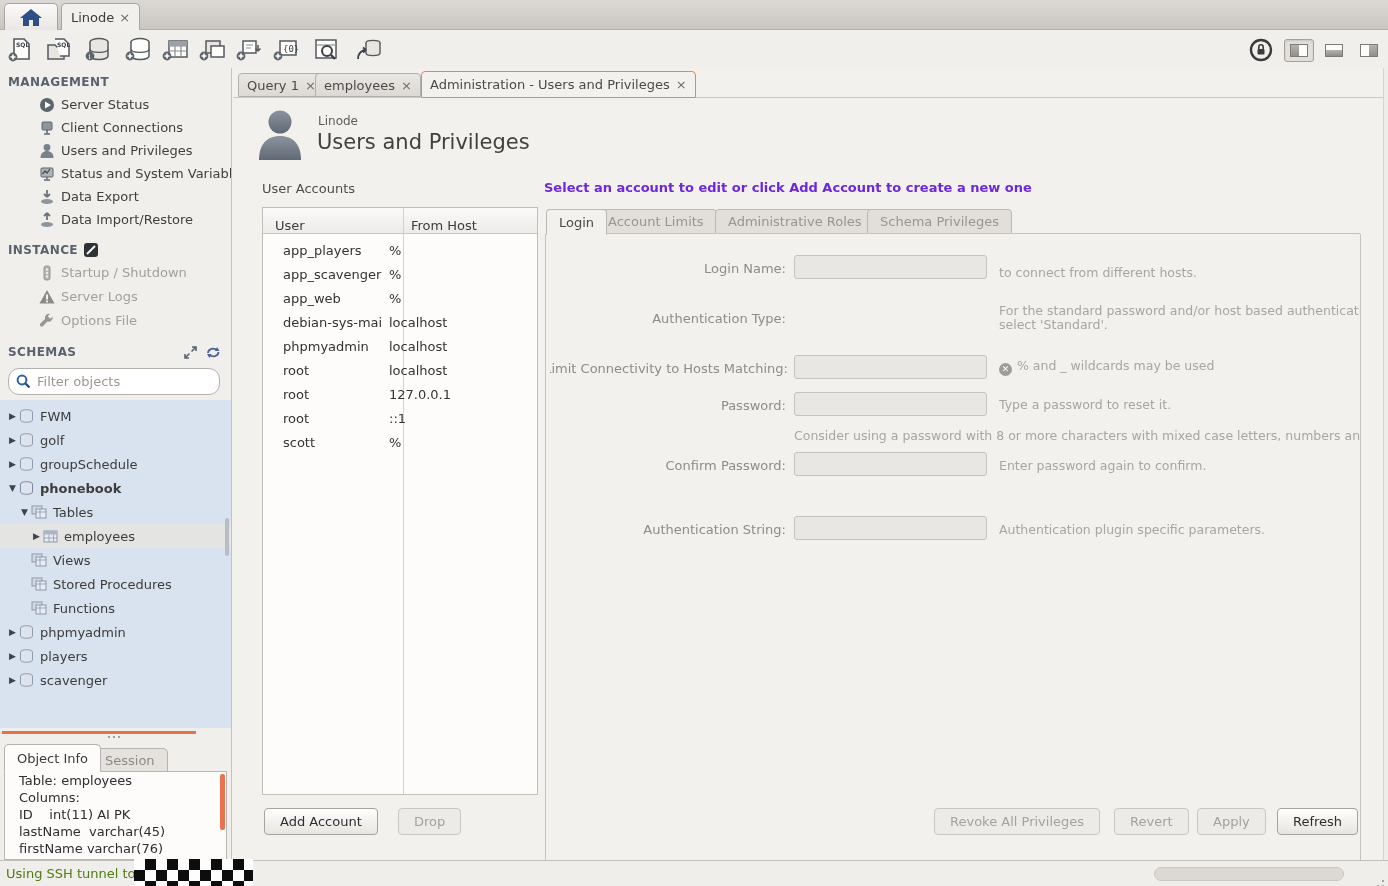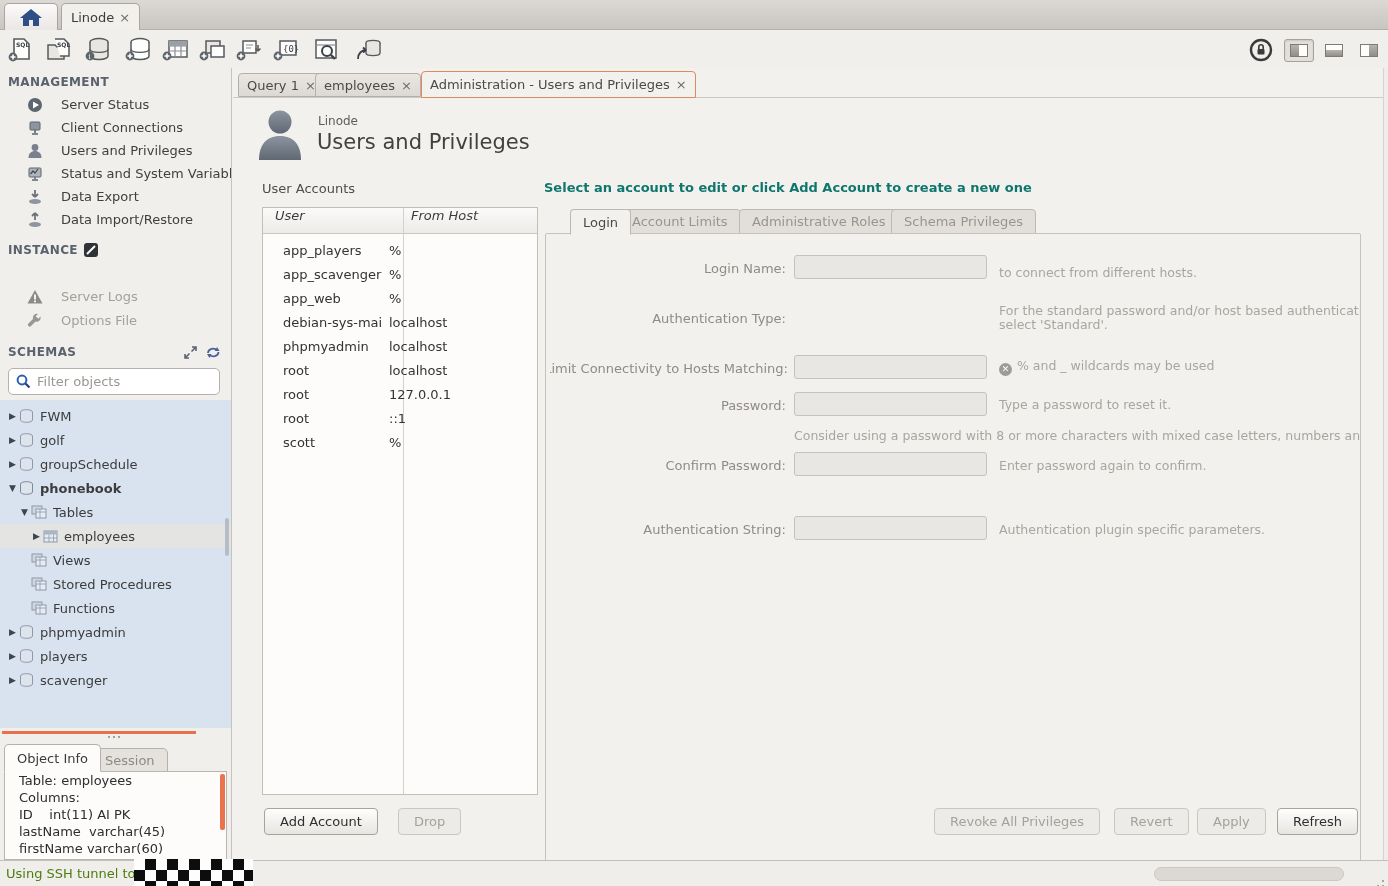--- a/index.html
+++ b/index.html
@@ -22,23 +22,23 @@
   
   .toolbar { position:absolute; top:30px; left:0; right:0; height:38px; background:#f1efec; }
   .tool { position:absolute; top:6px; width:30px; height:27px; display:flex; align-items:center; justify-content:center; }
   .toggle { position:absolute; top:9px; width:30px; height:23px; display:flex; align-items:center; justify-content:center; border-radius:3px; }
   .toggle.pressed { border:1px solid #a5a19d; background:#e3e0dc; box-shadow:inset 0 1px 2px rgba(0,0,0,.12); }
   .panelglyph { width:18px; height:13px; border:1px solid #7e7a76; background:#fdfdfc; position:relative; }
   .panelglyph i { position:absolute; background:linear-gradient(#b7b3af,#918d89); }
   
   .sidebar { position:absolute; top:68px; left:0; width:232px; bottom:26px; background:#f1efec; border-right:1px solid #c6c2be; }
   .sechead { position:absolute; left:8px; font-size:12px; font-weight:bold; color:#59626d; letter-spacing:.4px; display:flex; align-items:center; gap:6px; }
-  .sitem { position:absolute; left:0; width:231px; height:23px; display:flex; align-items:center; padding-left:27px; gap:12px; color:#3f3f3f; white-space:nowrap; overflow:hidden; }
+  .sitem { position:absolute; left:0; width:231px; height:23px; display:flex; align-items:center; padding-left:39px; gap:0; color:#3f3f3f; white-space:nowrap; overflow:hidden; }
   .sitem.dis { color:#a3a09b; }
-  .filterbox { position:absolute; left:8px; top:300px; width:212px; height:27px; background:#fff; border:1px solid #b5b1ad; border-radius:5px; display:flex; align-items:center; padding:0 7px; gap:6px; }
+  .filterbox { position:absolute; left:8px; top:300px; width:212px; height:27px; background:#fff; border:1px solid #b5b1ad; border-radius:11px; display:flex; align-items:center; padding:0 7px; gap:6px; }
   .filterbox input { border:none; outline:none; flex:1; font:13px "DejaVu Sans",sans-serif; color:#444; background:transparent; }
   .filterbox input::placeholder { color:#9b9793; }
   .treearea { position:absolute; left:0; top:332px; width:231px; height:328px; background:#d9e2ef; }
   .trow { position:absolute; left:0; width:231px; height:24px; display:flex; align-items:center; white-space:nowrap; }
   .trow.sel { background:#e4e4e2; }
   .arr { display:inline-block; width:13px; font-size:9px; color:#3d444d; text-align:center; flex:none; }
   .ticn { flex:none; margin-right:6px; }
   .splitter { position:absolute; left:2px; top:663px; width:194px; height:3px; background:#e8714c; }
   .gripdots { position:absolute; left:108px; top:668px; width:2px; height:2px; background:#a5a19d; box-shadow:5px 0 #a5a19d, 10px 0 #a5a19d; }
   .infotab { position:absolute; height:28px; display:flex; align-items:center; justify-content:center; border:1px solid #b5b1ad; border-radius:5px 5px 0 0; padding:0 12px; }
@@ -51,29 +51,29 @@
   
   .main { position:absolute; left:233px; top:68px; right:0; bottom:26px; background:#f3f1ee; }
   .doctab { position:absolute; top:5px; height:24px; display:flex; align-items:center; justify-content:center; gap:6px;
     background:linear-gradient(#eae7e3,#dcd8d4); border:1px solid #b3afab; border-radius:4px 4px 0 0; color:#4a4a4a; padding:0 8px; }
   .doctab.active { top:3px; height:27px; background:#f3f1ee; border:1px solid #de8a5f; z-index:2; }
   .doctabline { position:absolute; left:0; right:0; top:29px; height:1px; background:#ccc8c4; }
   .eyebrow { position:absolute; left:85px; top:46px; font-size:12px; color:#5c5c5c; }
   .pagetitle { position:absolute; left:84px; top:62px; font-size:21px; color:#414141; }
   .seclabel { position:absolute; font-size:13px; color:#4d4d4d; }
   .acctpanel { position:absolute; left:29px; top:139px; width:276px; height:588px; background:#fdfcfb; border:1px solid #c2beba; }
-  .accthead { position:absolute; left:0; right:0; top:0; height:26px; background:linear-gradient(#fbfaf9,#edebe8); border-bottom:1px solid #c9c5c1; display:flex; align-items:flex-start;font-style:italic; }
+  .accthead { position:absolute; left:0; right:0; top:0; height:26px; background:linear-gradient(#fbfaf9,#edebe8); border-bottom:1px solid #c9c5c1; display:flex; align-items:flex-end; }
   .accthead .c1 { padding-left:12px; width:140px; }
   .acctcoldiv { position:absolute; left:140px; top:0; bottom:0; width:1px; background:#d4d0cc; }
   .acctrow { position:absolute; left:0; width:274px; height:24px; display:flex; align-items:center; color:#333; }
   .acctrow .c1 { padding-left:20px; width:120px; overflow:hidden; white-space:nowrap; }
   .acctrow .c2 { padding-left:6px; }
-  .prompt { position:absolute; left:311px; top:112px; font-weight:bold; color:#0f766e;text-align:center; }
+  .prompt { position:absolute; left:311px; top:112px; font-weight:bold; color:#6d28d9;text-align:center; }
   .edtab { position:absolute; top:141px; height:25px; display:flex; align-items:center; justify-content:center; padding:0 12px;
-    background:#e2dfdb; border:1px solid #bcb8b4; border-radius:4px 4px 0 0; color:#98948f;margin-left:24px; }
+    background:#e2dfdb; border:1px solid #bcb8b4; border-radius:4px 4px 0 0; color:#98948f; }
   .edtab.active { background:#f3f1ee; color:#4a4a4a; border-bottom:1px solid #f3f1ee; z-index:2; height:26px; }
   .formpanel { position:absolute; left:312px; top:165px; width:816px; height:650px; background:#f3f1ee; border:1px solid #c6c2be; border-radius:2px; overflow:hidden; }
   .flabel { position:absolute; color:#8f8b87; text-align:right; white-space:nowrap; }
   .cliplabel { position:absolute; overflow:hidden; height:17px; }
   .cliplabel span { position:absolute; right:0; top:0; white-space:nowrap; color:#8f8b87; }
   .finput { position:absolute; width:193px; height:24px; background:#e9e7e3; border:1px solid #c6c2be; border-radius:3px; font:13px "DejaVu Sans",sans-serif; color:#8a8682; padding:0 6px; }
   .fselect { position:absolute; width:193px; height:26px; background:#e9e7e3; border:1px solid #c6c2be; border-radius:3px; color:#8e8a86; display:flex; align-items:center; padding:0 24px 0 8px; }
   .spin { position:absolute; right:1px; top:1px; bottom:1px; width:17px; border-left:1px solid #c9c5c1; display:flex; flex-direction:column; align-items:center; justify-content:center; gap:3px; }
   .triu { width:0; height:0; border-left:4px solid transparent; border-right:4px solid transparent; border-bottom:4px solid #8e8a86; }
   .trid { width:0; height:0; border-left:4px solid transparent; border-right:4px solid transparent; border-top:4px solid #8e8a86; }
@@ -268,20 +268,29 @@
         <span>Data Import/Restore</span>
     </div>
 
     <div class="sechead" style="top:175px">
       <span>INSTANCE</span>
       <svg width="14" height="14" viewBox="0 0 14 14">
         <rect x="0" y="0" width="14" height="14" rx="3" fill="#2f3337"></rect>
           <path d="M3 11 L11 3" stroke="#fff" stroke-width="2"></path>
       </svg>
     </div>
+    <div class="sitem dis" style="top:193px">
+      <svg width="16" height="16" viewBox="0 0 16 16" class="ticn">
+        <rect x="5" y="1" width="6" height="14" rx="2" fill="#b4b1ad" stroke="#9a9793"></rect>
+          <circle cx="8" cy="4.5" r="1.2" fill="#f0eeeb"></circle>
+          <circle cx="8" cy="8" r="1.2" fill="#f0eeeb"></circle>
+          <circle cx="8" cy="11.5" r="1.2" fill="#f0eeeb"></circle>
+      </svg>
+        <span>Startup / Shutdown</span>
+    </div>
     <div class="sitem dis" style="top:217px">
       <svg width="16" height="16" viewBox="0 0 16 16" class="ticn">
         <polygon points="8,1 15.5,14.5 0.5,14.5" fill="#8d8a86"></polygon>
           <rect x="7.1" y="5.5" width="1.8" height="5" fill="#fff"></rect>
           <rect x="7.1" y="11.5" width="1.8" height="1.8" fill="#fff"></rect>
       </svg>
         <span>Server Logs</span>
     </div>
     <div class="sitem dis" style="top:241px">
       <svg width="16" height="16" viewBox="0 0 16 16" class="ticn">
@@ -431,21 +440,21 @@
       <span>Object Info</span>
     </div>
     <div class="infotab idle" style="left:92px">
       <span>Session</span>
     </div>
     <div class="infopanel">
       <div class="ln">Table: employees</div>
       <div class="ln">Columns:</div>
       <div class="ln">ID    int(11) AI PK</div>
       <div class="ln">lastName  varchar(45)</div>
-      <div class="ln">firstName varchar(60)</div>
+      <div class="ln">firstName varchar(76)</div>
       <div class="infoscroll"></div>
     </div>
   </div>
 
   <div class="main">
     <div class="doctabline"></div>
     <div class="doctab" style="left:5px">
       <span>Query 1</span>
         <span class="closex">×</span>
     </div>

